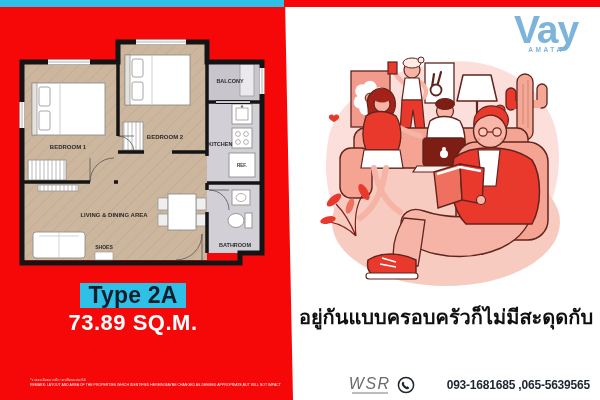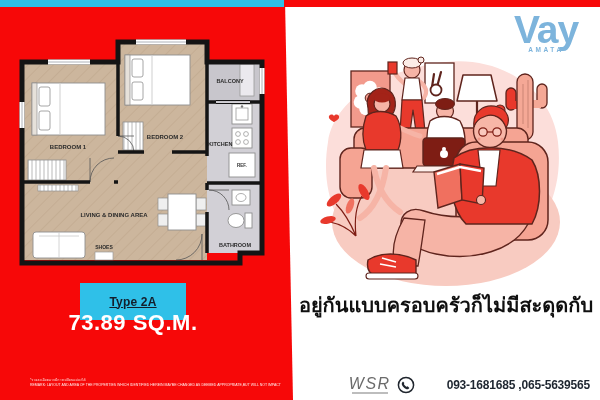--- a/index.html
+++ b/index.html
@@ -4,34 +4,34 @@
 <style>
   html,body{margin:0;padding:0;background:#e9e9e9;}
   .canvas{position:relative;width:600px;height:400px;background:#ffffff;overflow:hidden;
           font-family:"Liberation Sans",sans-serif;}
   
   .red-panel{position:absolute;left:0;top:0;width:294px;height:400px;background:#f70808;
              clip-path:polygon(0 0,285px 0,293px 400px,0 400px);}
   .top-strip{position:absolute;left:0;top:0;width:600px;height:7px;background:#f70808;}
   .top-strip-cyan{position:absolute;left:0;top:0;width:284px;height:7px;background:#2fc0e8;}
   .plan-svg{position:absolute;left:18px;top:36px;}
-  .type-box{position:absolute;left:80px;top:283px;width:106px;height:37px;background:#2fc0e8;
+  .type-box{position:absolute;left:80px;top:283px;width:106px;height:25px;background:#2fc0e8;
             display:flex;align-items:center;justify-content:center;
-            font-weight:800;font-size:12px;color:#141f2c;letter-spacing:.2px;text-decoration:underline;}
+            font-weight:800;font-size:23px;color:#141f2c;letter-spacing:.2px;}
   .area-text{position:absolute;left:28px;top:310px;width:210px;text-align:center;
              color:#ffffff;font-weight:800;font-size:22px;letter-spacing:.5px;}
   .disclaimer{position:absolute;left:30px;top:378px;width:252px;color:#ffd9d9;}
   .disc-th{font-size:3.5px;line-height:5px;white-space:nowrap;overflow:hidden;}
   .disc-en{font-size:3.5px;line-height:5px;white-space:nowrap;overflow:hidden;color:#ffecec;}
   
   .vay{position:absolute;left:514px;top:14px;width:64px;text-align:center;color:#7db4dc;}
   .vay-name{font-size:39px;font-weight:700;letter-spacing:-1px;line-height:32px;}
   .vay-sub{font-size:6.5px;letter-spacing:2.6px;font-weight:700;margin-top:0px;}
   .illu-svg{position:absolute;left:304px;top:54px;}
-  .headline{position:absolute;left:294px;top:292px;width:304px;text-align:center;
+  .headline{position:absolute;left:294px;top:304px;width:304px;text-align:center;
             font-weight:800;font-size:20px;color:#101010;line-height:26px;}
   .contact{position:absolute;right:10px;top:372px;height:26px;display:flex;align-items:center;gap:6px;}
   .wsr{display:flex;flex-direction:column;align-items:center;color:#6b6b6b;margin-left:40px;}
   .wsr-name{font-size:16px;font-weight:400;letter-spacing:1.5px;font-style:italic;line-height:15px;}
   .wsr-line{width:36px;height:2px;background:#bdbdbd;margin-top:1px;}
   .phones{font-size:12px;font-weight:800;color:#1e2630;letter-spacing:-0.2px;white-space:nowrap;margin-left:26px;}
   .phone-icon{display:flex;align-items:center;}
 </style>
 </head>
 <body>

